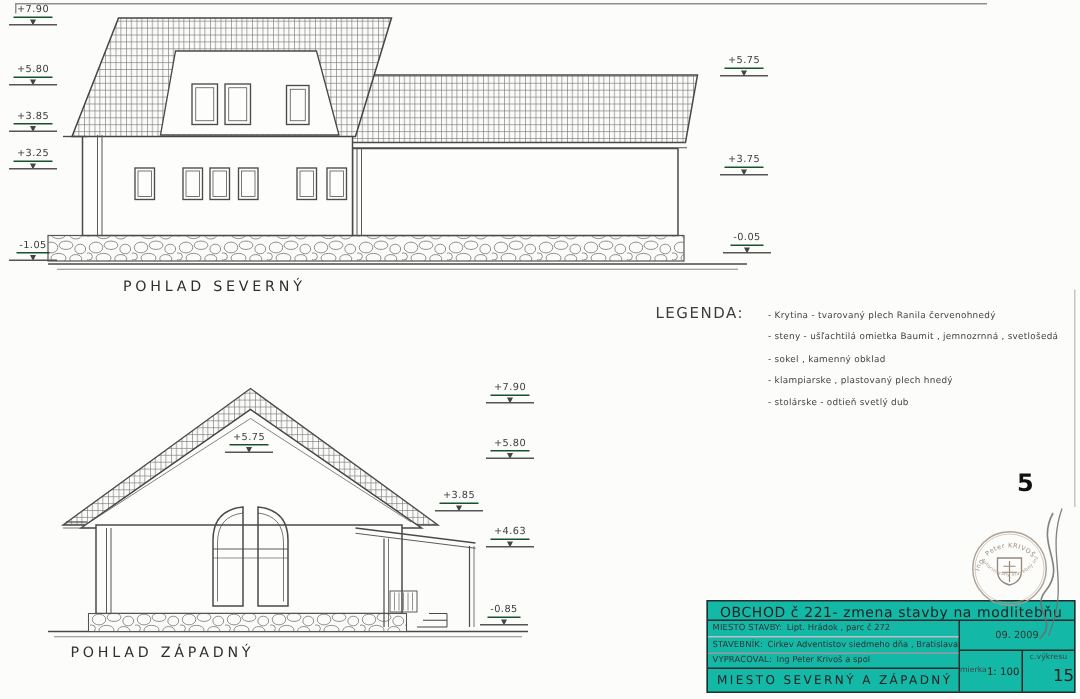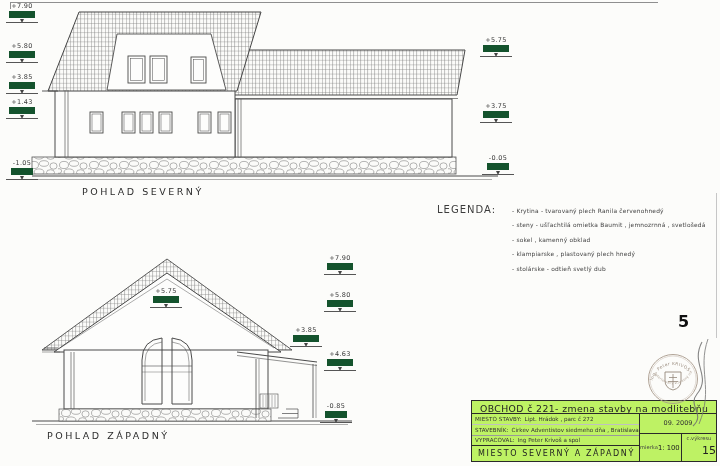--- a/index.html
+++ b/index.html
@@ -5,33 +5,33 @@
   html,body{margin:0;padding:0;background:#e8e8e8;}
   .sheet{position:relative;width:720px;height:466px;background:#fcfcfa;overflow:hidden;
          font-family:"DejaVu Sans",sans-serif;color:#333;}
   .abs{position:absolute;}
   
   .frame-top{left:10px;top:2px;width:648px;border-top:1px solid #8f8f8f;height:0;}
   .frame-tick{left:10px;top:2px;height:7px;border-left:1px solid #8f8f8f;width:0;}
   .frame-right{left:716px;top:193px;height:145px;border-left:1px solid #c6c6c6;width:0;}
   
   .mark{position:absolute;width:32px;display:flex;flex-direction:column;align-items:center;color:#3a3a3a;}
-  .mlbl{font-size:6.5px;line-height:7.5px;letter-spacing:.3px;border-bottom:7px solid #14532d;padding:0 2px;white-space:nowrap;}
+  .mlbl{font-size:6.5px;line-height:7.5px;letter-spacing:.3px;border-bottom:1px solid #14532d;padding:0 2px;white-space:nowrap;}
   .marrow{width:0;height:0;border-left:2.5px solid transparent;border-right:2.5px solid transparent;border-top:4px solid #444;margin-top:1px;}
   .mleader{width:100%;border-top:1px solid #555;margin-top:-1px;}
   
   .view-title{position:absolute;font-size:9.5px;letter-spacing:2.5px;color:#2e2e2e;white-space:nowrap;}
   
   .legend-title{position:absolute;left:437px;top:204px;font-size:10px;letter-spacing:1px;color:#3c3c3c;text-align:right;}
   .legend-items{position:absolute;left:512px;top:204px;width:210px;}
   .legend-item{font-size:5.9px;line-height:14.4px;letter-spacing:.2px;color:#444;white-space:nowrap;}
   
   .page-num{position:absolute;left:678px;top:312px;font-size:16px;font-weight:bold;color:#101010;}
   
-  .tblock{position:absolute;left:471px;top:400px;width:246px;height:62px;background:#bef264;
+  .tblock{position:absolute;left:471px;top:400px;width:246px;height:62px;background:#14b8a6;
           border:1.2px solid #2a2a2a;box-sizing:border-box;display:flex;flex-direction:column;}
   .tb-head{height:16px;line-height:16px;border-bottom:1px solid #2a2a2a;font-size:9.3px;
            letter-spacing:.4px;padding-left:8px;white-space:nowrap;overflow:hidden;color:#222;}
   .tb-body{flex:1;display:flex;}
   .tb-left{width:169px;border-right:1px solid #2a2a2a;display:flex;flex-direction:column;}
   .tb-row{font-size:5.6px;line-height:10px;height:10px;padding-left:3px;white-space:nowrap;overflow:hidden;color:#333;}
   .tb-row.r1{border-bottom:1px solid #c0c0c0;}
   .tb-row.r2{border-bottom:1px solid #9a9a9a;}
   .tb-row.r3{border-bottom:1px solid #2a2a2a;height:9px;line-height:9px;}
   .tb-row .lab{letter-spacing:.1px;margin-right:3px;}
@@ -132,21 +132,21 @@
       <span class="mlbl">+5.80</span>
       <span class="marrow"></span>
       <span class="mleader"></span>
     </div>
   <div class="mark" style="left:6px;top:74px">
       <span class="mlbl">+3.85</span>
       <span class="marrow"></span>
       <span class="mleader"></span>
     </div>
   <div class="mark" style="left:6px;top:99px">
-      <span class="mlbl">+1.43</span>
+      <span class="mlbl">+3.25</span>
       <span class="marrow"></span>
       <span class="mleader"></span>
     </div>
   <div class="mark" style="left:6px;top:160px">
       <span class="mlbl">-1.05</span>
       <span class="marrow"></span>
       <span class="mleader"></span>
     </div>
 
   <div class="mark" style="left:480px;top:37px">

